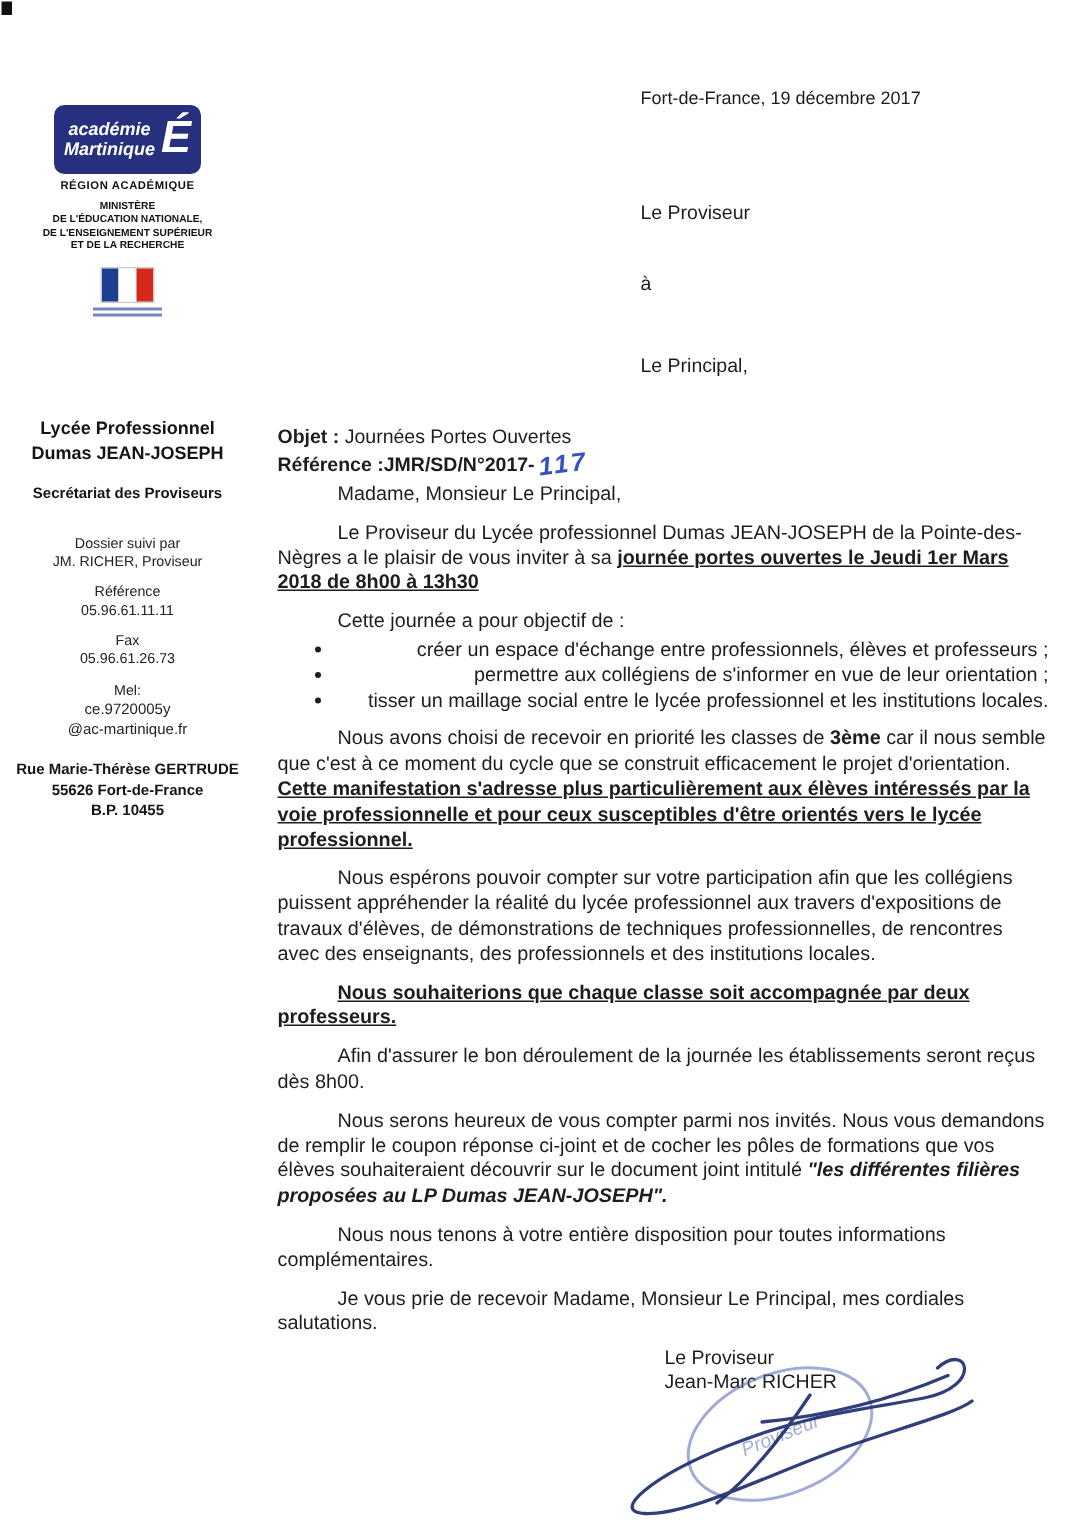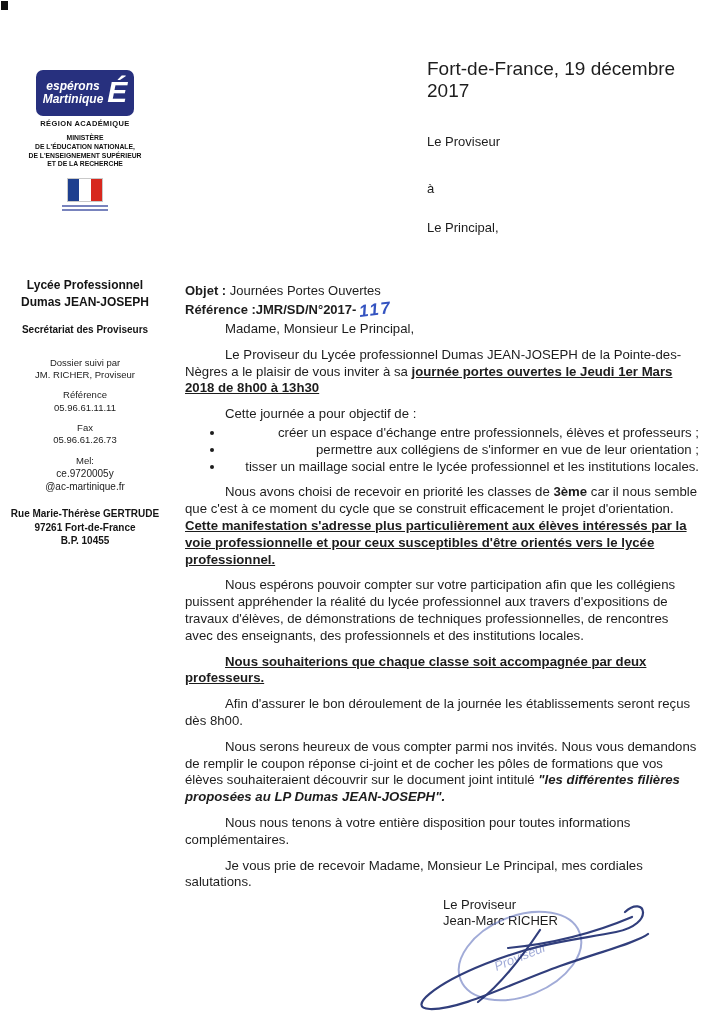--- a/index.html
+++ b/index.html
@@ -26,24 +26,24 @@
   .flag-caption { margin:3px auto 0; width:46px; }
   .flag-caption i { display:block; height:2px; background:#30409a; opacity:.65; margin:2px 0; }
   .school { margin-top:66px; font-size:12px; font-weight:bold; line-height:1.35; color:#151515; }
   .secretariat { margin-top:14px; font-size:10px; font-weight:bold; color:#151515; }
   .dossier { margin-top:22px; font-size:9.5px; line-height:1.3; color:#222; }
   .dossier .gap { margin-top:8px; }
   .dossier .small { font-size:10px; }
   .address { margin-top:14px; font-size:10px; font-weight:bold; line-height:1.35; color:#151515; }
 
   
-  .date-line { position:absolute; left:427px; top:58px; font-size:19px; }
+  .date-line { position:absolute; left:427px; top:58px; font-size:12px; }
   .sender-line { position:absolute; left:427px; top:134px; font-size:13px; }
   .to-word { position:absolute; left:427px; top:181px; font-size:13px; }
-  .recipient-line { position:absolute; left:427px; top:220px; font-size:13px; }
+  .recipient-line { position:absolute; left:427px; top:236px; font-size:13px; }
 
   
   .meta { position:absolute; left:185px; top:282px; font-size:13px; line-height:18px; }
   .bold { font-weight:bold; }
   .handwritten {
     display:inline-block; color:#3453c0; font-size:17px; font-style:italic; font-weight:600;
     transform:rotate(-7deg) translateY(1px); letter-spacing:2px; margin-left:3px;
   }
 
   
@@ -63,21 +63,21 @@
 </head>
 <body>
 
 <div class="page">
 
   <div class="scan-mark"></div>
 
   <aside class="letterhead">
     <div class="logo">
       <div class="logo-text">
-        <div>espérons</div>
+        <div>académie</div>
         <div>Martinique</div>
       </div>
       <div class="logo-letter">É</div>
     </div>
     <div class="region">RÉGION ACADÉMIQUE</div>
     <div class="ministry">
       <div>MINISTÈRE</div>
       <div>DE L'ÉDUCATION NATIONALE,</div>
       <div>DE L'ENSEIGNEMENT SUPÉRIEUR</div>
       <div>ET DE LA RECHERCHE</div>
@@ -102,21 +102,21 @@
       <div class="gap">Référence</div>
       <div>05.96.61.11.11</div>
       <div class="gap">Fax</div>
       <div>05.96.61.26.73</div>
       <div class="gap">Mel:</div>
       <div class="small">ce.9720005y</div>
       <div class="small">@ac-martinique.fr</div>
     </div>
     <div class="address">
       <div>Rue Marie-Thérèse GERTRUDE</div>
-      <div>97261 Fort-de-France</div>
+      <div>55626 Fort-de-France</div>
       <div>B.P. 10455</div>
     </div>
   </aside>
 
   <div class="date-line">Fort-de-France, 19 décembre 2017</div>
   <div class="sender-line">Le Proviseur</div>
   <div class="to-word">à</div>
   <div class="recipient-line">Le Principal,</div>
 
   <div class="meta">

